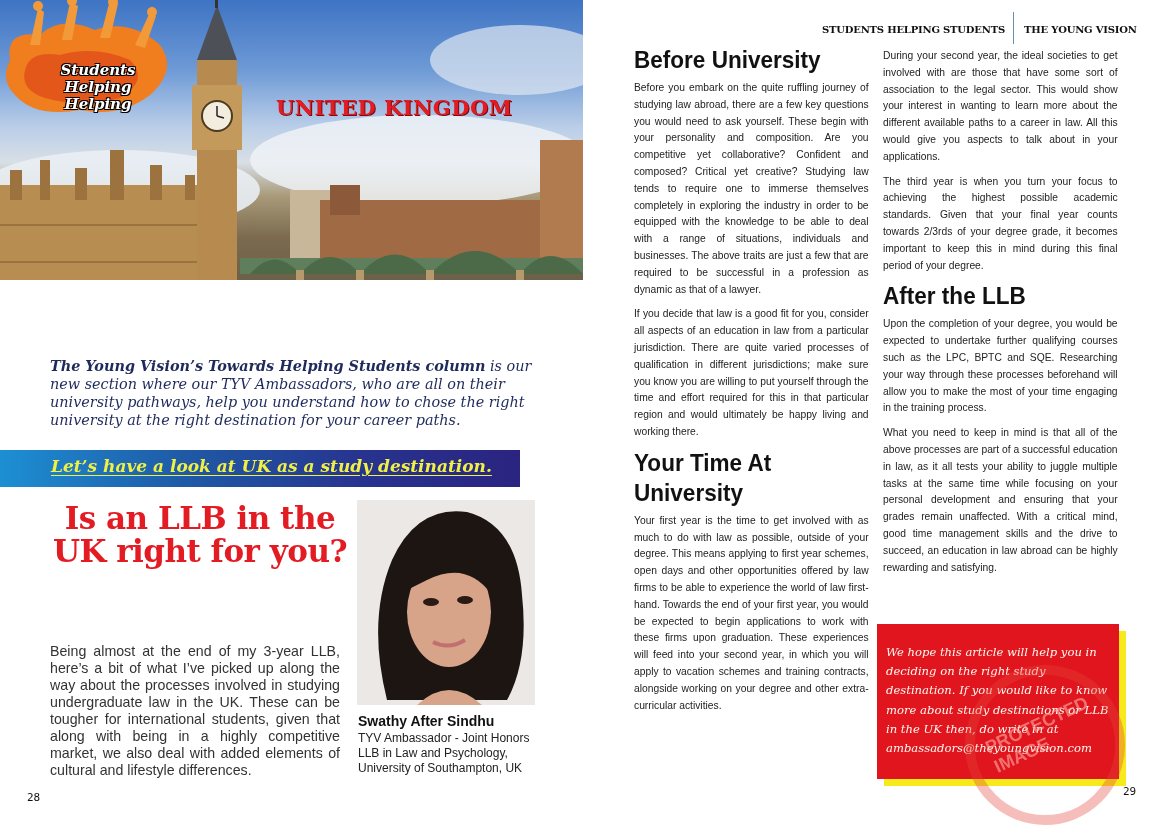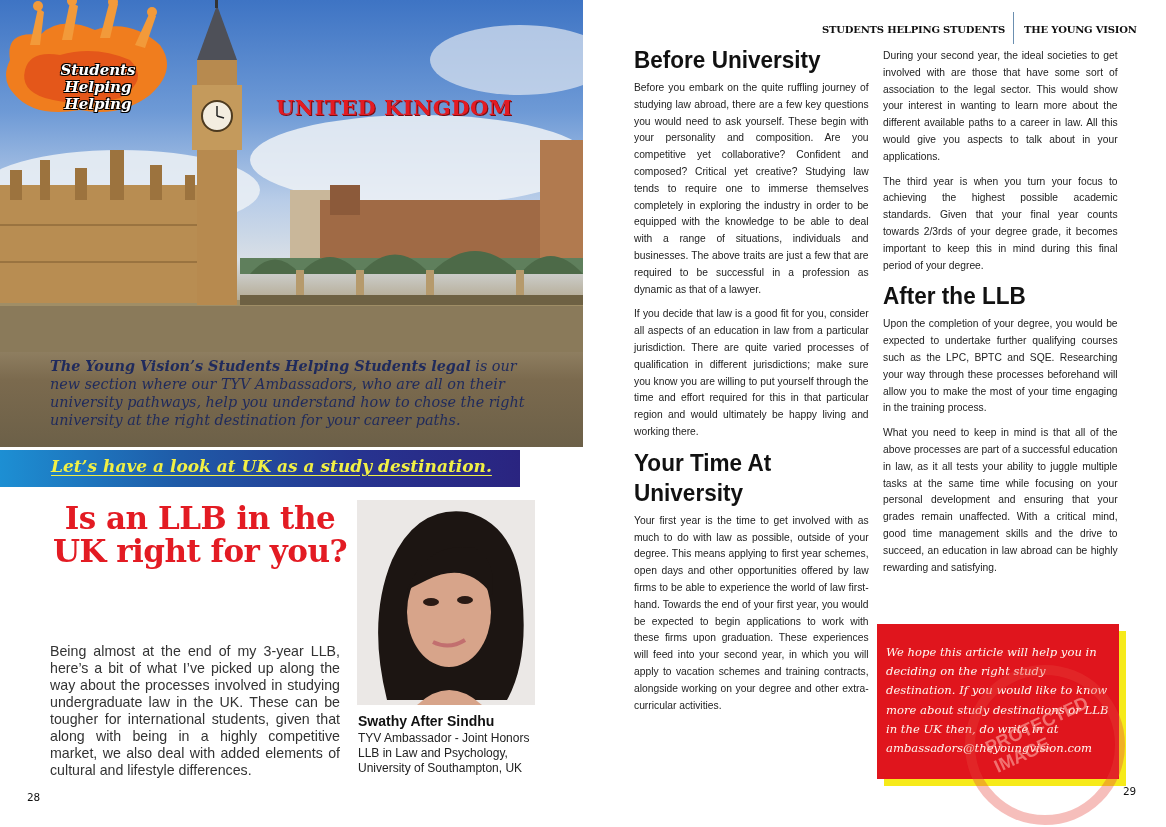--- a/index.html
+++ b/index.html
@@ -1,21 +1,21 @@
 <!DOCTYPE html>
 <html><head>
 <meta charset="utf-8">
 <style>
   * { box-sizing: border-box; margin: 0; padding: 0; }
   html, body { width: 1166px; height: 827px; overflow: hidden; background: #ffffff; }
   body { position: relative; font-family: "Liberation Sans", sans-serif; color: #222; }
 
   
   .hero {
-    position: absolute; left: 0; top: 0; width: 583px; height: 447px; overflow: hidden;
+    position: absolute; left: 0; top: 0; width: 583px; height: 280px; overflow: hidden;
     background: linear-gradient(180deg, #3e74c4 0%, #6e9ad6 25%, #b9cde8 45%, #d8dfe6 58%, #a99a7a 70%, #7b6a4e 85%, #6c6048 100%);
   }
   .hero svg { position: absolute; left: 0; top: 0; }
   .logo-splash {
     position: absolute; left: 10px; top: 10px; width: 175px; height: 120px;
   }
   .logo-text {
     position: absolute; left: 28px; top: 62px; width: 140px; text-align: center;
     font-family: "DejaVu Serif", serif; font-style: italic; font-weight: bold;
     font-size: 15px; line-height: 17px; color: #fff;
@@ -164,21 +164,21 @@
         <circle cx="152" cy="12" r="5"></circle>
     </g>
   </svg>
   <div class="logo-text">
     <div>Students Helping</div>
     <div>Helping</div>
   </div>
   <div class="hero-title">UNITED KINGDOM</div>
 </div>
 
-<div class="intro"><b>The Young Vision’s Students Helping Students legal</b><span> is our new section where our TYV Ambassadors, who are all on their university pathways, help you understand how to chose the right university at the right destination for your career paths.</span></div>
+<div class="intro"><b>The Young Vision’s Towards Helping Students column</b><span> is our new section where our TYV Ambassadors, who are all on their university pathways, help you understand how to chose the right university at the right destination for your career paths.</span></div>
 
 <div class="banner">
   <span>Let’s have a look at UK as a study destination.</span>
 </div>
 
 <h1 class="headline">Is an LLB in the UK right for you?</h1>
 
 <p class="lead">Being almost at the end of my 3-year LLB, here’s a bit of what I’ve picked up along the way about the processes involved in studying undergraduate law in the UK. These can be tougher for international students, given that along with being in a highly competitive market, we also deal with added elements of cultural and lifestyle differences.</p>
 
 <div class="portrait">

